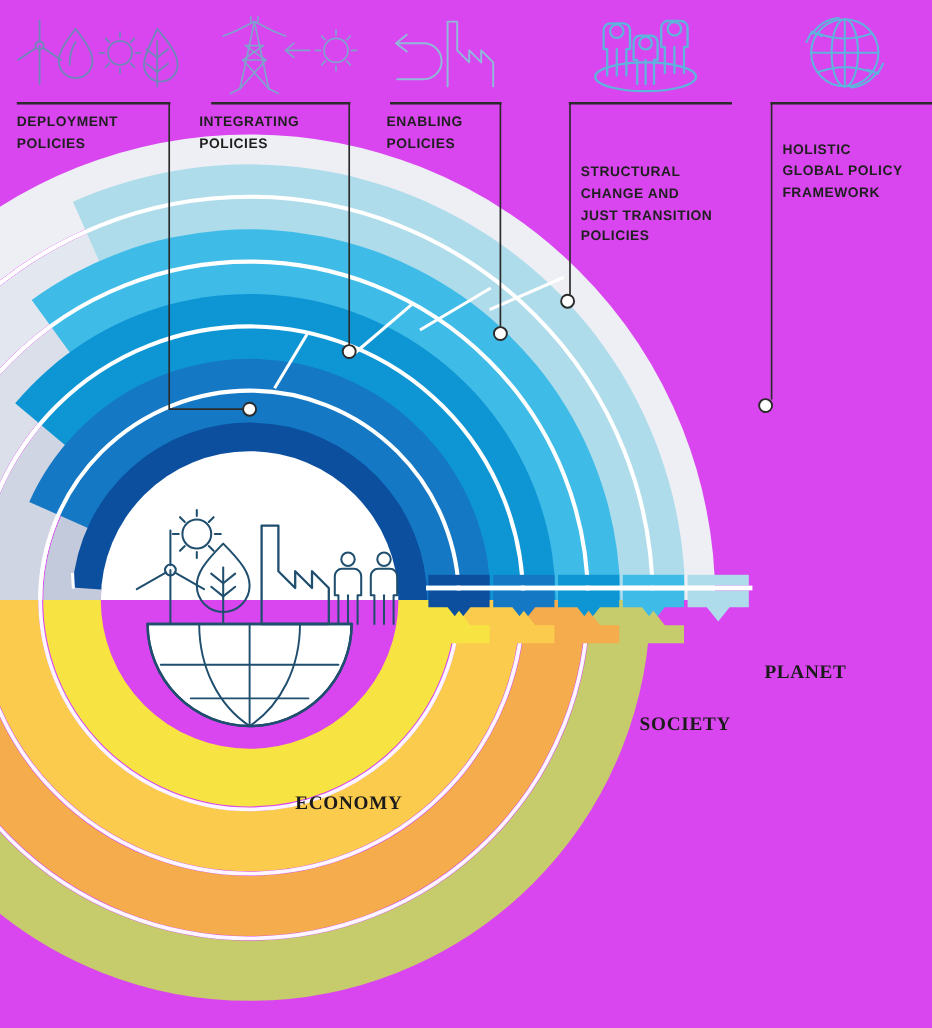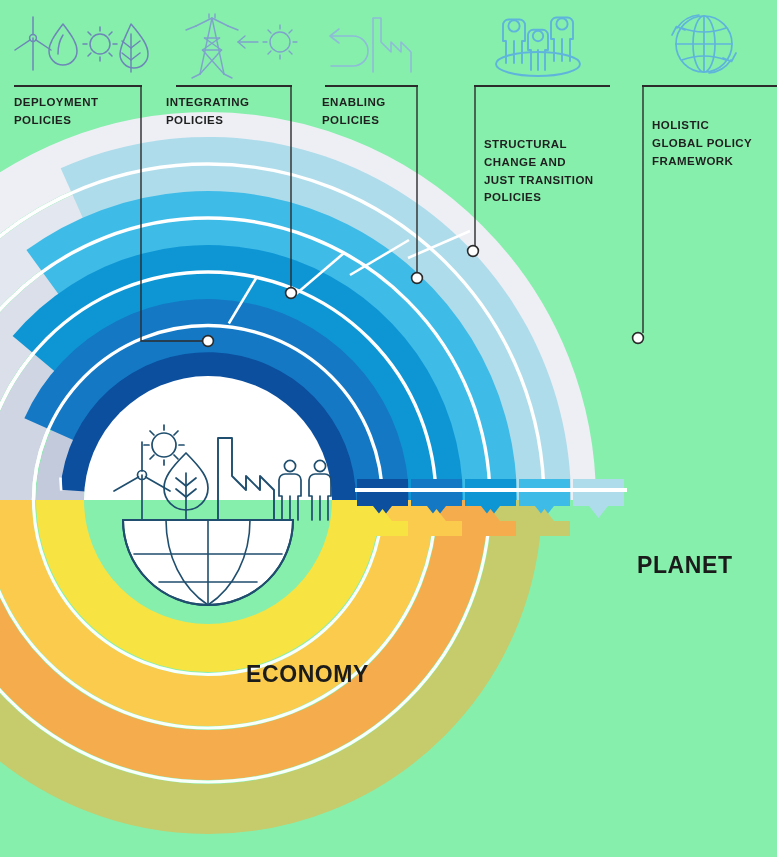--- a/index.html
+++ b/index.html
@@ -6,29 +6,29 @@
   * { box-sizing: border-box; }
   html, body {
     margin: 0; padding: 0;
     background: #ffffff;
     font-family: "Liberation Sans", sans-serif;
   }
   #page {
     position: relative;
     width: 777px;
     height: 857px;
-    background: #86efac;
+    background: #d946ef;
     overflow: hidden;
   }
   #diagram { position: absolute; left: 0; top: 0; }
 
   .cat-label {
     position: absolute;
-    font-family: Liberation Sans, sans-serif;
-    font-size: 23px;
+    font-family: Liberation Serif, serif;
+    font-size: 16px;
     font-weight: 700;
     letter-spacing: 0.6px;
     color: #1b1b1b;
     white-space: nowrap;
   }
 
   .callout {
     position: absolute;
     font-family: "Liberation Sans", sans-serif;
     font-size: 11.5px;
@@ -361,15 +361,16 @@
     <span class="ln">POLICIES</span>
   </div>
 
   <div class="callout align-left" style="left:652px; top:94px; width:126px;margin-top:23px;">
     <span class="ln">HOLISTIC</span>
     <span class="ln">GLOBAL POLICY</span>
     <span class="ln">FRAMEWORK</span>
   </div>
 
   <div class="cat-label" style="left:246px; top:661px;">ECONOMY</div>
+  <div class="cat-label" style="left:533px; top:595px;">SOCIETY</div>
   <div class="cat-label" style="left:637px; top:552px;">PLANET</div>
 
 </div>
 
 </body></html>

